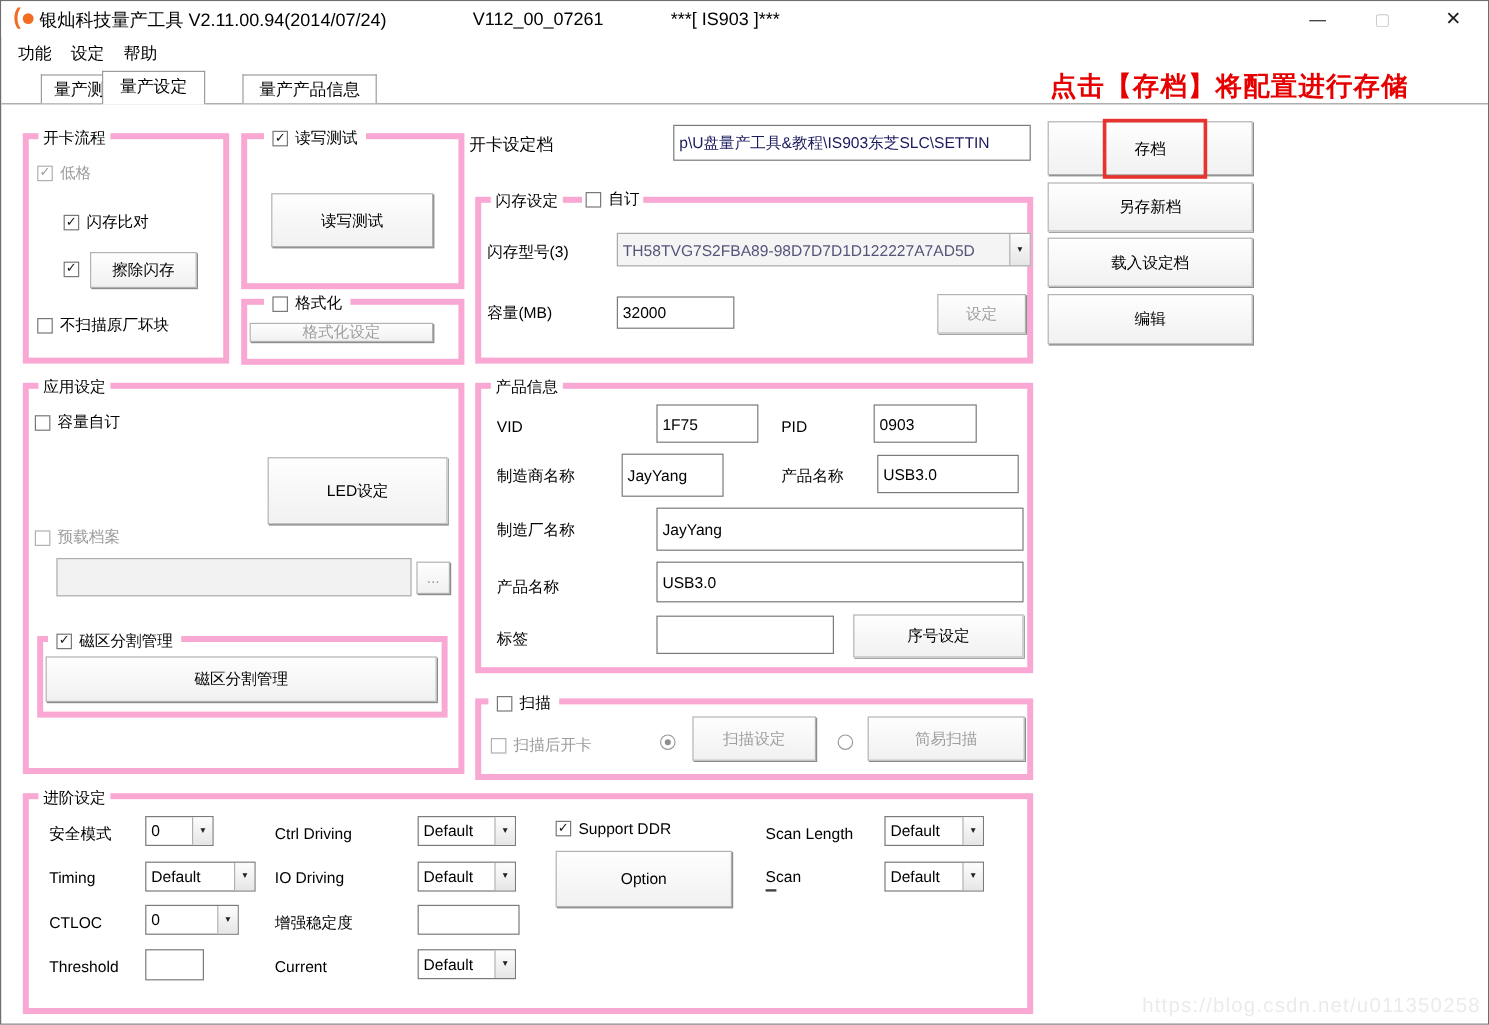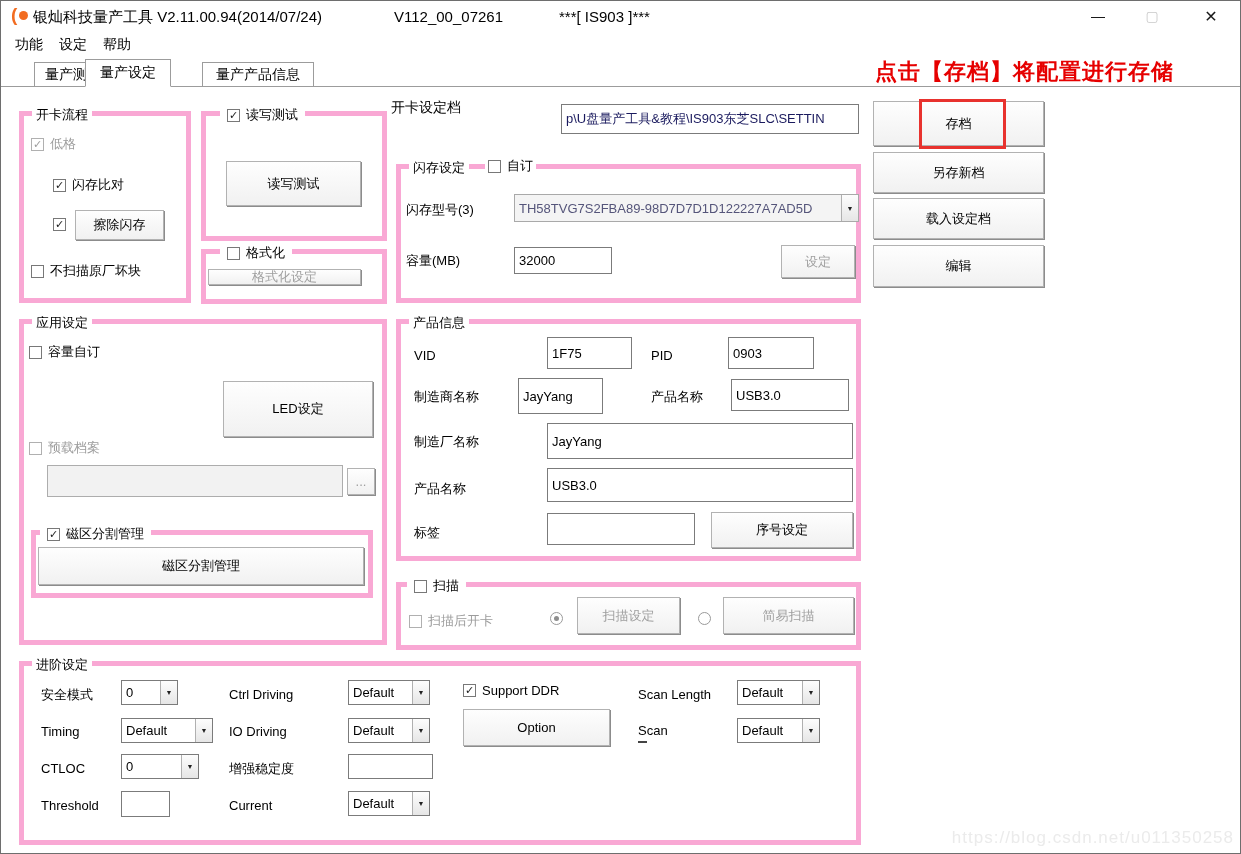--- a/index.html
+++ b/index.html
@@ -158,21 +158,21 @@
   <div class="groupbox" style="left:30px;top:529px;width:342px;height:68px">
     <span class="grouplabel" style="left:4px">
       <span class="cb onborder" style="position:static">
         <span class="box">✓</span>
         <span>磁区分割管理</span>
       </span>
     </span>
   </div>
   <div class="btn" style="left:37px;top:546px;width:326px;height:38px">磁区分割管理</div>
 
-  <span class="label" style="left:390px;top:98px;font-size:14px">开卡设定档</span>
+  <span class="label" style="left:390px;top:111px;font-size:14px">开卡设定档</span>
   <div class="input navy" style="left:560px;top:103px;width:298px;height:30px">p\U盘量产工具&amp;教程\IS903东芝SLC\SETTIN</div>
 
   <div class="groupbox" style="left:395px;top:163px;width:465px;height:139px">
     <span class="grouplabel" style="left:8px">闪存设定</span>
   </div>
   <div class="cb onborder" style="left:484px;top:156px">
     <span class="box"></span>
     <span>自订</span>
   </div>
   <span class="label" style="left:405px;top:201px">闪存型号(3)</span>
@@ -248,21 +248,21 @@
   <span class="label" style="left:40px;top:723px">Timing</span>
   <div class="combo" style="left:120px;top:717px;width:92px;height:25px">
     <span class="val">Default</span>
     <span class="arrowbtn">▼</span>
   </div>
   <span class="label" style="left:228px;top:723px">IO Driving</span>
   <div class="combo" style="left:347px;top:717px;width:82px;height:25px">
     <span class="val">Default</span>
     <span class="arrowbtn">▼</span>
   </div>
-  <div class="btn" style="left:462px;top:708px;width:147px;height:37px">Option</div>
+  <div class="btn" style="left:462px;top:708px;width:147px;height:47px">Option</div>
   <span class="label" style="left:637px;top:722px">Scan</span>
   <div class="clipline" style="left:637px;top:740px"></div>
   <div class="combo" style="left:736px;top:717px;width:83px;height:25px">
     <span class="val">Default</span>
     <span class="arrowbtn">▼</span>
   </div>
 
   <span class="label" style="left:40px;top:760px">CTLOC</span>
   <div class="combo" style="left:120px;top:753px;width:78px;height:25px">
     <span class="val">0</span>

